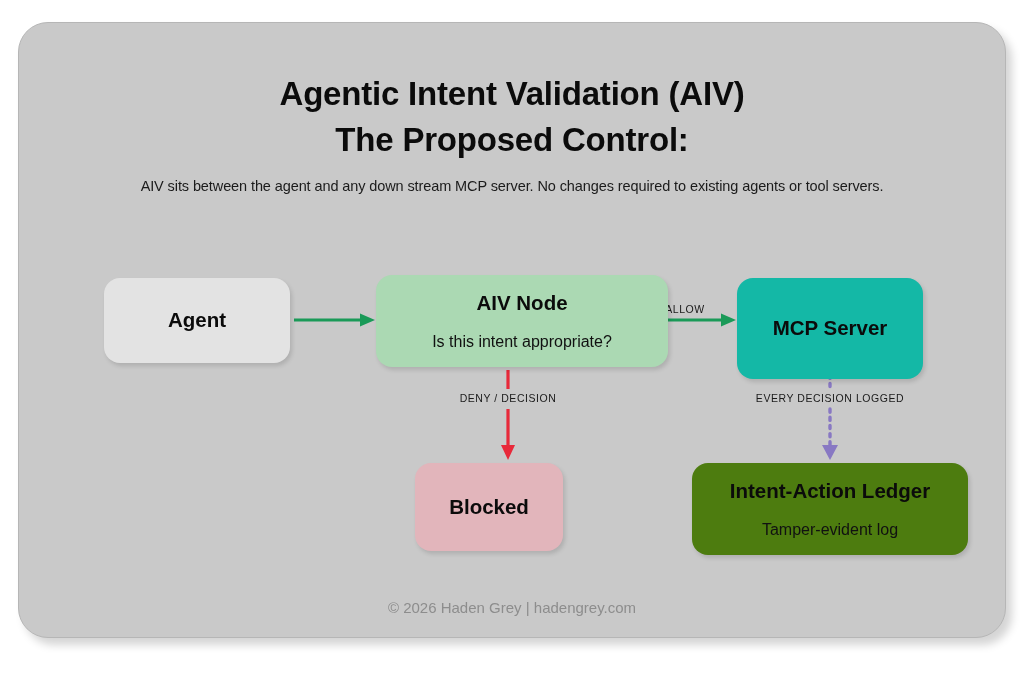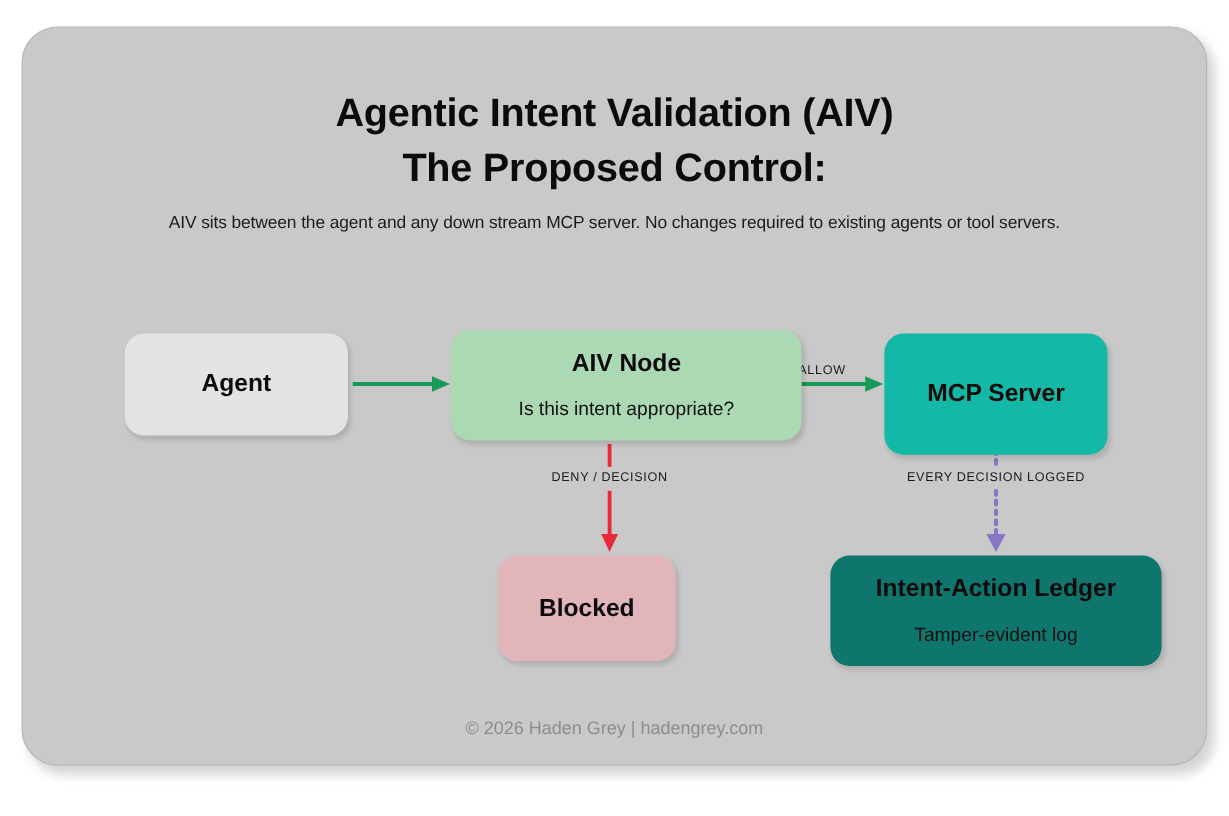--- a/index.html
+++ b/index.html
@@ -90,21 +90,21 @@
   #node-mcp {
     left: 718px; top: 255px;  width: 186px; height: 101px;
     background: #14b8a6;
   }
   #node-blocked {
     left: 396px; top: 440px;  width: 148px; height: 88px;
     background: #e2b5bb;
   }
   #node-ledger {
     left: 673px; top: 440px;  width: 276px; height: 92px;
-    background: #0f766e;
+    background: #4d7c0f;
   }
 
   
   .edge-label {
     position: absolute;
     font-size: 10.5px;
     letter-spacing: 0.55px;
     color: #1a1a1a;
     white-space: nowrap;
     text-align: center;

